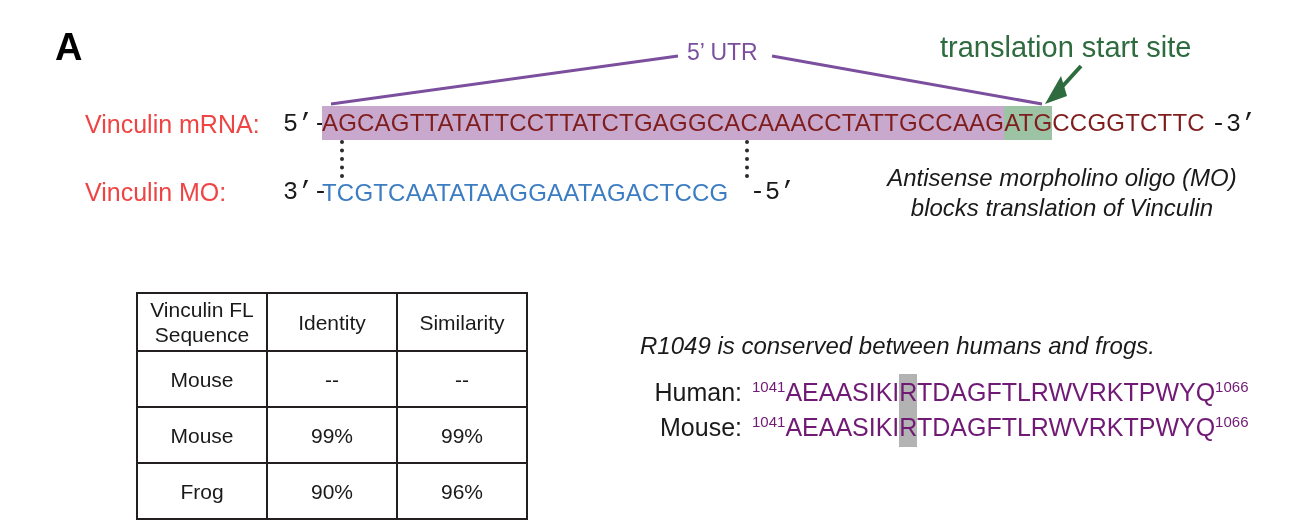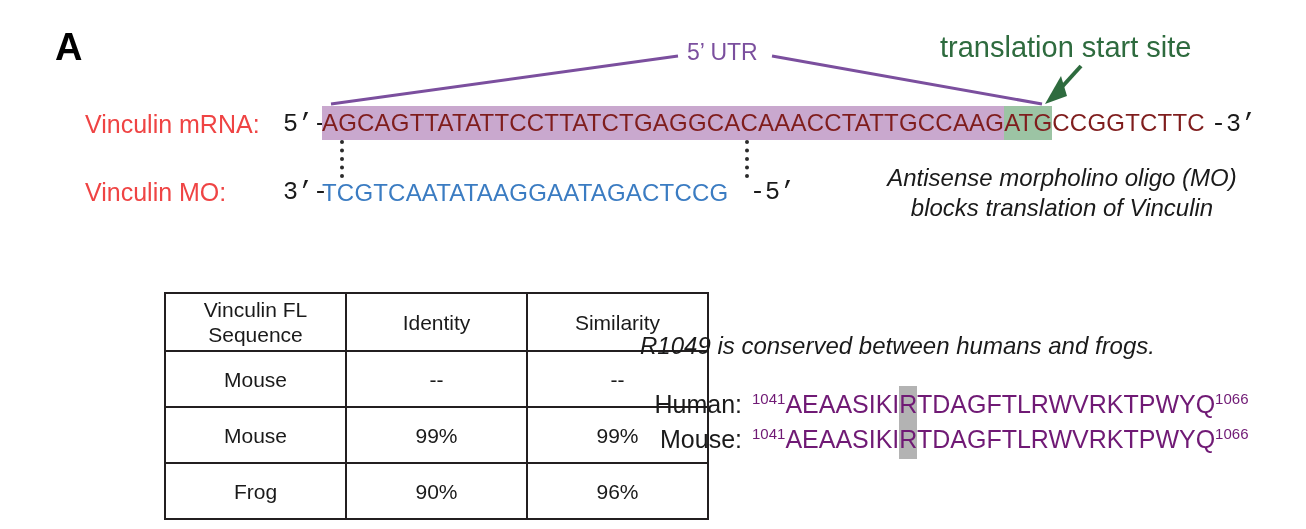--- a/index.html
+++ b/index.html
@@ -168,23 +168,22 @@
     top: 250px;
     width: 1306px;
     height: 279px;
   }
 
   #identity-table {
     position: absolute;
     left: 136px;
     top: 42px;
     border-collapse: collapse;
-    width: 545px;
+    width: 392px;
     table-layout: fixed;
-    margin-left: 28px;
   }
   #identity-table td,
   #identity-table th {
     border: 2px solid #231f20;
     font-family: "Liberation Sans", sans-serif;
     font-size: 21px;
     font-weight: normal;
     color: #1a1a1a;
     text-align: center;
     vertical-align: middle;
@@ -203,21 +202,21 @@
     font-family: "Liberation Sans", sans-serif;
     font-style: italic;
     font-size: 24px;
     color: #1a1a1a;
     white-space: pre;
     line-height: 1;
   }
   #alignment-rows {
     position: absolute;
     left: 604px;
-    top: 140px;
+    top: 128px;
     font-family: "Liberation Sans", sans-serif;
   }
   .align-row {
     display: flex;
     align-items: baseline;
     height: 35px;
   }
   .align-name {
     width: 138px;
     text-align: right;

